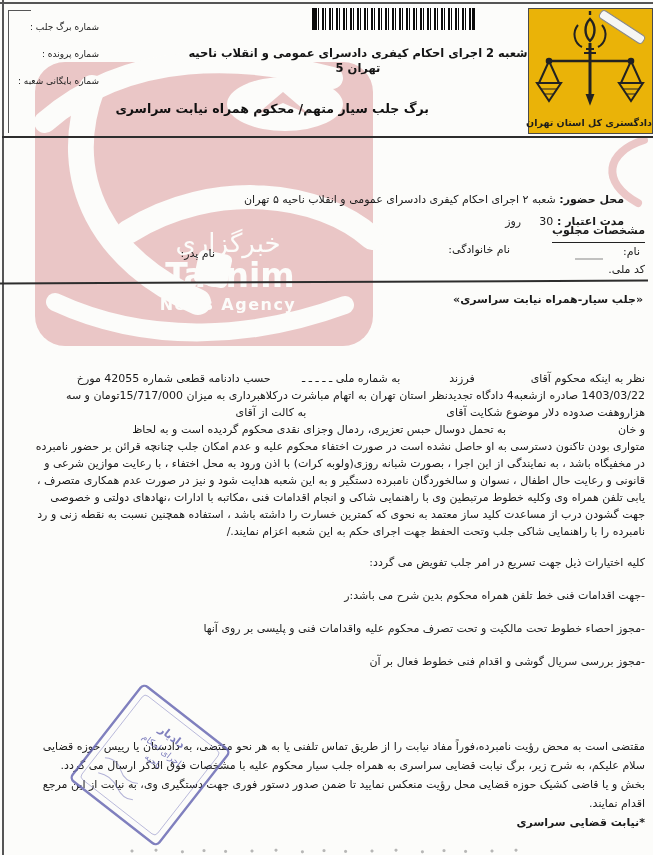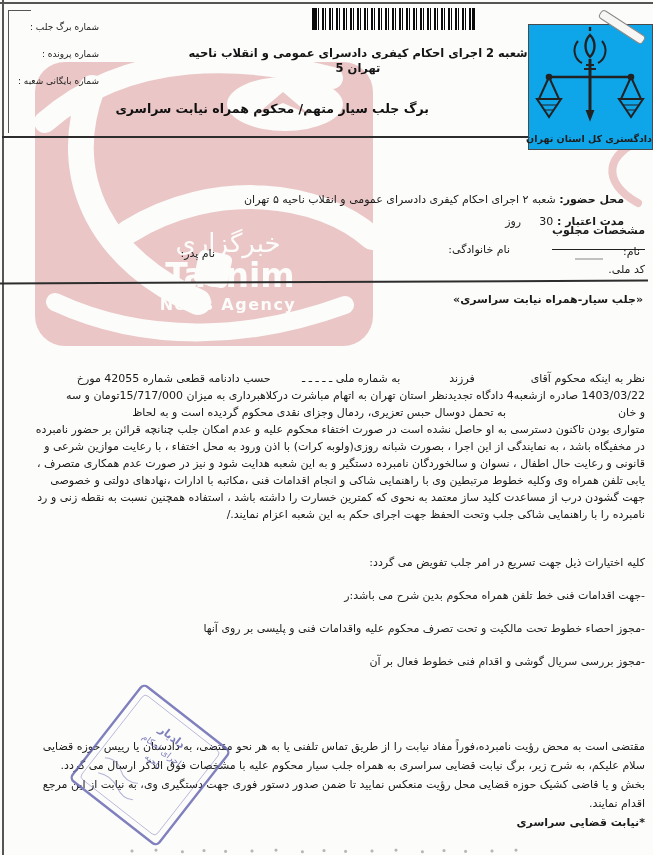--- a/index.html
+++ b/index.html
@@ -7,33 +7,33 @@
     position:relative;width:653px;height:855px;margin:0 auto;
     background:#fcfcfa;overflow:hidden;
     font-family:"DejaVu Sans",sans-serif;color:#1d1d1d;direction:rtl;
   }
   .abs{position:absolute;}
   .scanline{background:#555;}
   .hdr-label{font-size:9px;color:#222;white-space:nowrap;}
   .hdr-date-val{font-size:11px;font-weight:bold;letter-spacing:.5px;}
   .center-head{font-size:11.5px;font-weight:600;text-align:center;line-height:15px;color:#141414;}
   .doc-title{font-size:12.5px;font-weight:bold;white-space:nowrap;color:#101010;}
-  .logo-box{border:1px solid #4a4a4a;background:#0ea5e9;margin-top:16px;}
+  .logo-box{border:1px solid #4a4a4a;background:#eab308;}
   .logo-caption{font-size:9.5px;font-weight:bold;text-align:center;white-space:nowrap;}
   .barcode{
     background:repeating-linear-gradient(90deg,
       #0a0a0a 0,#0a0a0a 2px,#fff 2px,#fff 3px,
       #0a0a0a 3px,#0a0a0a 4px,#fff 4px,#fff 7px,
       #0a0a0a 7px,#0a0a0a 9px,#fff 9px,#fff 10px,
       #0a0a0a 10px,#0a0a0a 11px,#fff 11px,#fff 14px);
     border-left:3px solid #0a0a0a;border-right:2px solid #0a0a0a;
   }
   .line{font-size:11px;white-space:pre;color:#1b1b1b;}
   .bold{font-weight:bold;}
-  .underl{border-bottom:1.4px solid #222;padding-bottom:12px;}
+  .underl{border-bottom:1.4px solid #222;padding-bottom:5px;}
   .para{font-size:11px;line-height:17px;white-space:pre;text-align:right;color:#191919;}
   .para2{font-size:11px;line-height:19px;white-space:pre;text-align:right;color:#191919;}
   .rule{background:#2d2d2d;height:1.6px;}
   .pen-scribble{
     width:50px;height:8px;background:#f6f6f4;border:1.5px solid #8a8a8a;
     border-radius:4px;transform:rotate(33deg);
   }
   .cutoff{
     height:8px;
     background:
@@ -142,20 +142,21 @@
   </div>
 
   <div class="abs rule" style="left:0;top:281px;width:648px;z-index:3;transform:rotate(-0.25deg);"></div>
 
   <div class="abs line" style="right:10px;top:293px;font-weight:600;z-index:4;">«جلب سیار-همراه نیابت سراسری»</div>
 
 
   <div class="abs" style="right:8px;left:6px;top:370px;z-index:4;">
     <div class="para">نظر به اینکه محکوم آقای                فرزند              به شماره ملی ـ ـ ـ ـ ـ         حسب دادنامه قطعی شماره 42055 مورخ</div>
     <div class="para">1403/03/22 صادره ازشعبه4 دادگاه تجدیدنظر استان تهران به اتهام مباشرت درکلاهبرداری به میزان 15/717/000تومان و سه</div>
+    <div class="para">هزاروهفت صدوده دلار موضوع شکایت آقای                                        به کالت از آقای</div>
     <div class="para">و خان                                به تحمل دوسال حبس تعزیری، ردمال وجزای نقدی محکوم گردیده است و به لحاظ</div>
     <div class="para">متواری بودن تاکنون دسترسی به او حاصل نشده است در صورت اختفاء محکوم علیه و عدم امکان جلب چنانچه قرائن بر حضور نامبرده</div>
     <div class="para">در مخفیگاه باشد ، به نمایندگی از این اجرا ، بصورت شبانه روزی(ولوبه کرات) با اذن ورود به محل اختفاء ، با رعایت موازین شرعی و</div>
     <div class="para">قانونی و رعایت حال اطفال ، نسوان و سالخوردگان نامبرده دستگیر و به این شعبه هدایت شود و نیز در صورت عدم همکاری متصرف ،</div>
     <div class="para">یابی تلفن همراه وی وکلیه خطوط مرتبطین وی با راهنمایی شاکی و انجام اقدامات فنی ،مکاتبه با ادارات ،نهادهای دولتی و خصوصی</div>
     <div class="para">جهت گشودن درب از مساعدت کلید ساز معتمد به نحوی که کمترین خسارت را داشته باشد ، استفاده همچنین نسبت به نقطه زنی و رد</div>
     <div class="para">نامبرده را با راهنمایی شاکی جلب وتحت الحفظ جهت اجرای حکم به این شعبه اعزام نمایند./</div>
   </div>
 
   <div class="abs line" style="right:8px;top:556px;z-index:4;">کلیه اختیارات ذیل جهت تسریع در امر جلب تفویض می گردد:</div>

